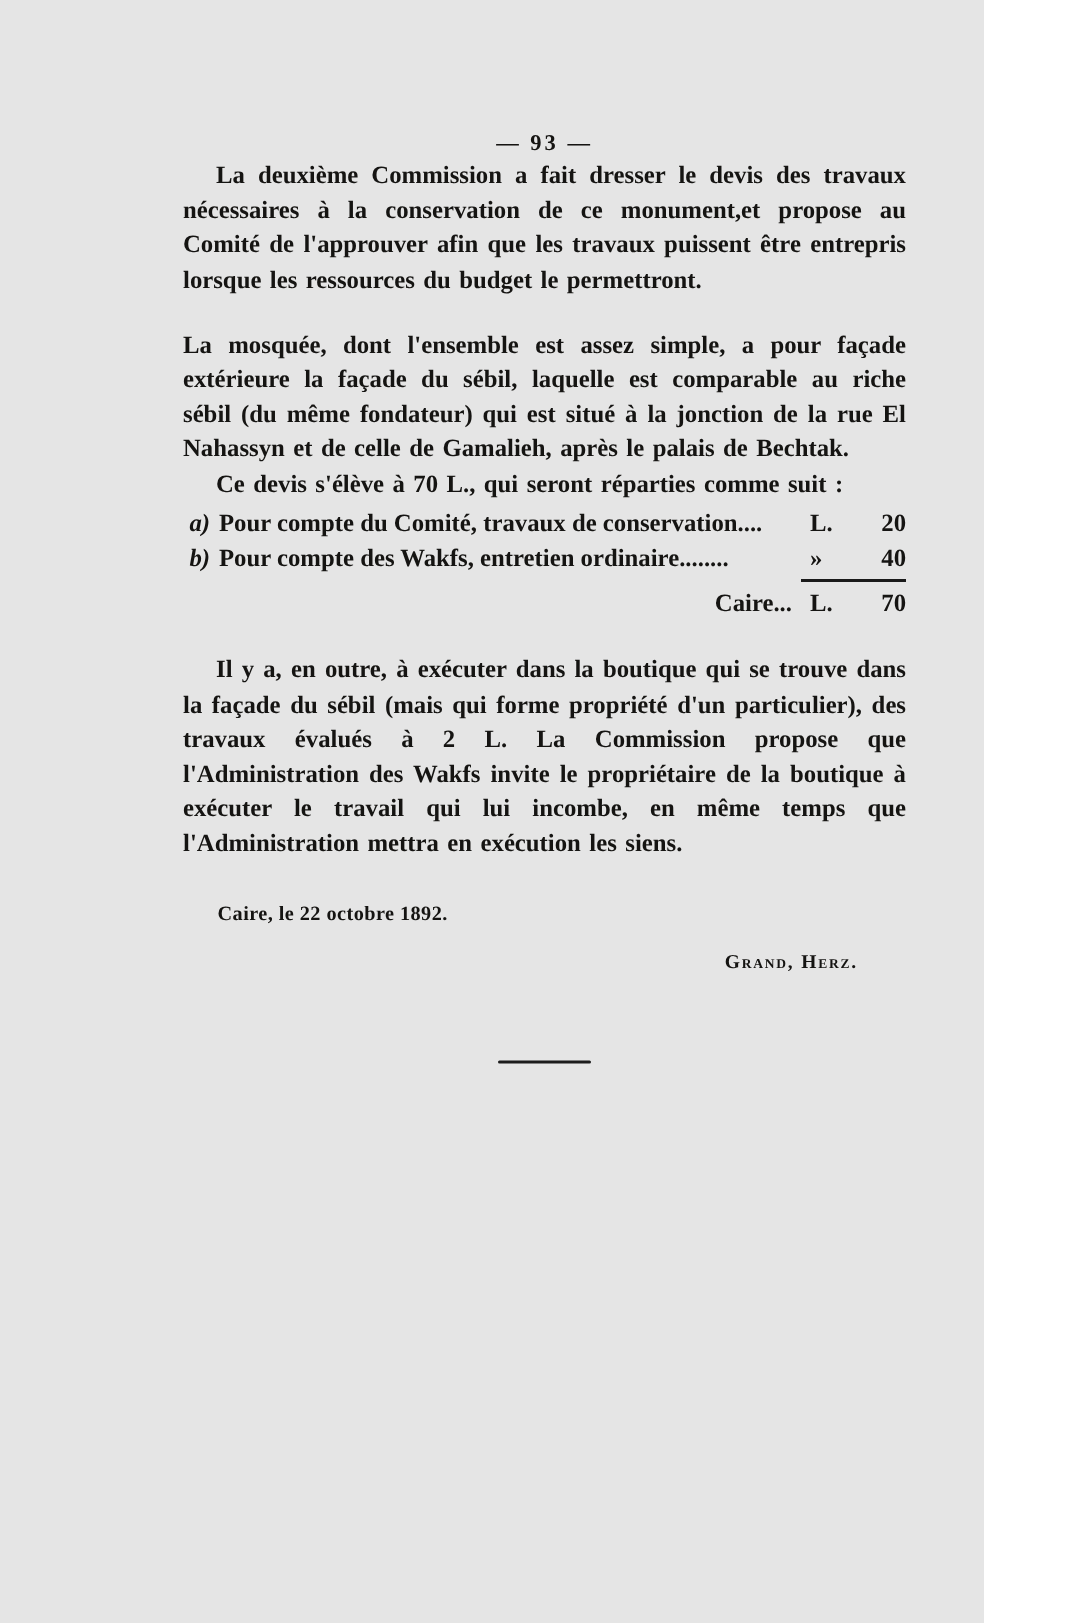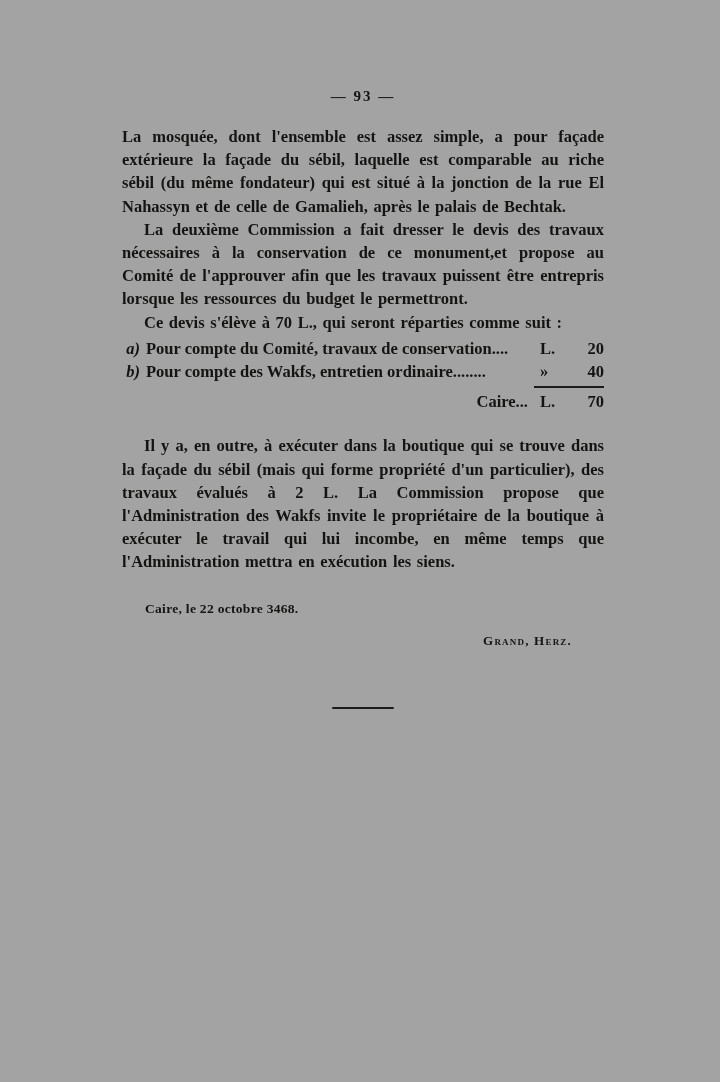--- a/index.html
+++ b/index.html
@@ -2,23 +2,23 @@
 <html lang="fr"><head>
 <meta charset="utf-8">
 <style>
   html, body {
     margin: 0;
     padding: 0;
     background: #ffffff;
   }
   .page {
     position: relative;
-    width: 720px;
+    width: 656px;
     height: 1082px;
-    background: #a3a3a3;
+    background: #e5e5e5;
     overflow: hidden;
     color: #151412;
     font-family: "Liberation Serif", "DejaVu Serif", serif;
     font-weight: 700;
     -webkit-font-smoothing: antialiased;
   }
   .text-block {
     position: absolute;
     left: 122px;
     top: 0;
@@ -112,23 +112,23 @@
   }
 </style>
 </head>
 <body>
 
 <div class="page">
   <div class="text-block">
 
     <div class="page-number">— 93 —</div>
 
+    <p class="body-par indent">La deuxième Commission a fait dresser le devis des travaux nécessaires à la conservation de ce monument,et propose au Comité de l'approuver afin que les travaux puissent être entrepris lorsque les ressources du budget le permettront.</p>
+
     <p class="body-par first-par">La mosquée, dont l'ensemble est assez simple, a pour façade extérieure la façade du sébil, laquelle est comparable au riche sébil (du même fondateur) qui est situé à la jonction de la rue El Nahassyn et de celle de Gamalieh, après le palais de Bechtak.</p>
-
-    <p class="body-par indent">La deuxième Commission a fait dresser le devis des travaux nécessaires à la conservation de ce monument,et propose au Comité de l'approuver afin que les travaux puissent être entrepris lorsque les ressources du budget le permettront.</p>
 
     <p class="body-par indent">Ce devis s'élève à 70 L., qui seront réparties comme suit :</p>
 
     <div class="devis-list">
 
       <div class="devis-row">
         <span class="devis-marker">a)</span>
         <span class="devis-desc">Pour compte du Comité, travaux de conservation....</span>
         <span class="devis-currency">L.</span>
         <span class="devis-amount">20</span>
@@ -146,20 +146,20 @@
         <span class="total-cols">
           <span class="devis-currency">L.</span>
           <span class="devis-amount">70</span>
         </span>
       </div>
 
     </div>
 
     <p class="body-par indent par-boutique">Il y a, en outre, à exécuter dans la boutique qui se trouve dans la façade du sébil (mais qui forme propriété d'un particulier), des travaux évalués à 2 L. La Commission propose que l'Administration des Wakfs invite le propriétaire de la boutique à exécuter le travail qui lui incombe, en même temps que l'Administration mettra en exécution les siens.</p>
 
-    <div class="dateline">Caire, le 22 octobre 3468.</div>
+    <div class="dateline">Caire, le 22 octobre 1892.</div>
 
     <div class="signature">Grand, Herz.</div>
 
     <div class="end-divider"></div>
 
   </div>
 </div>
 
 </body></html>

